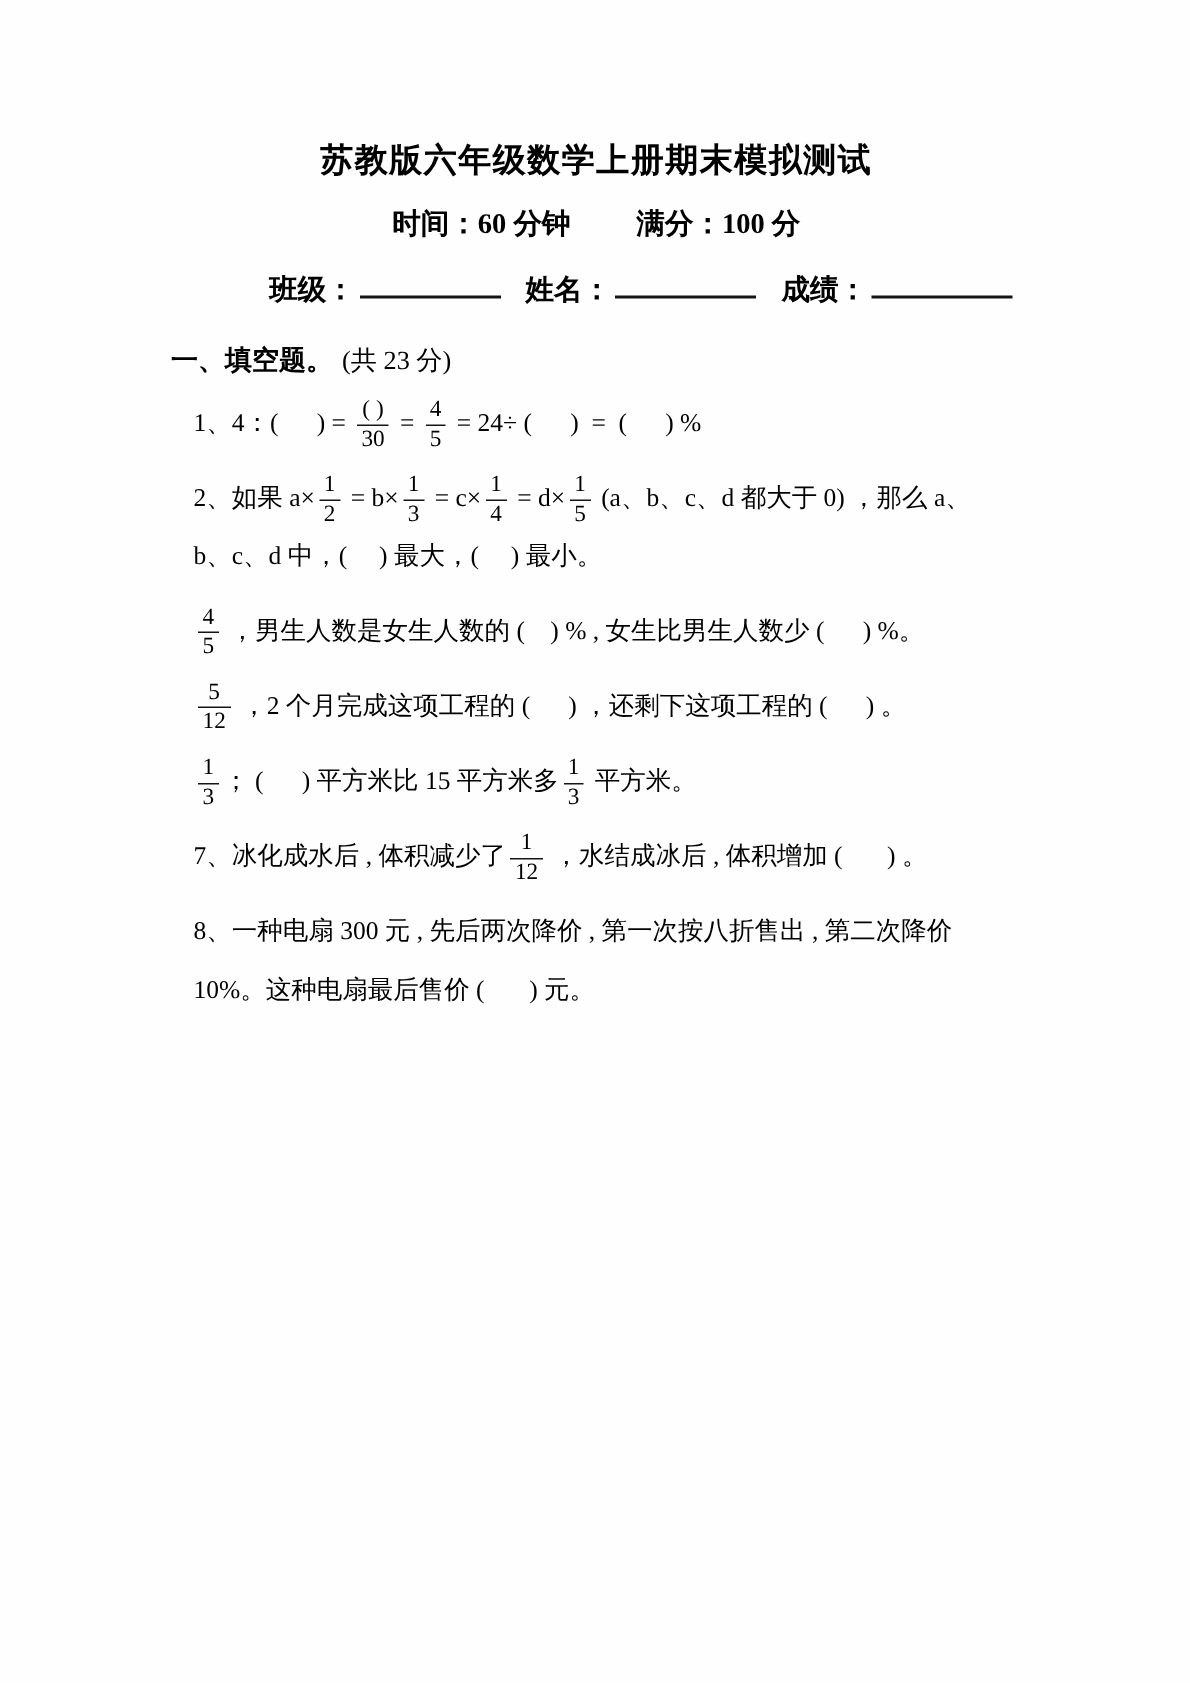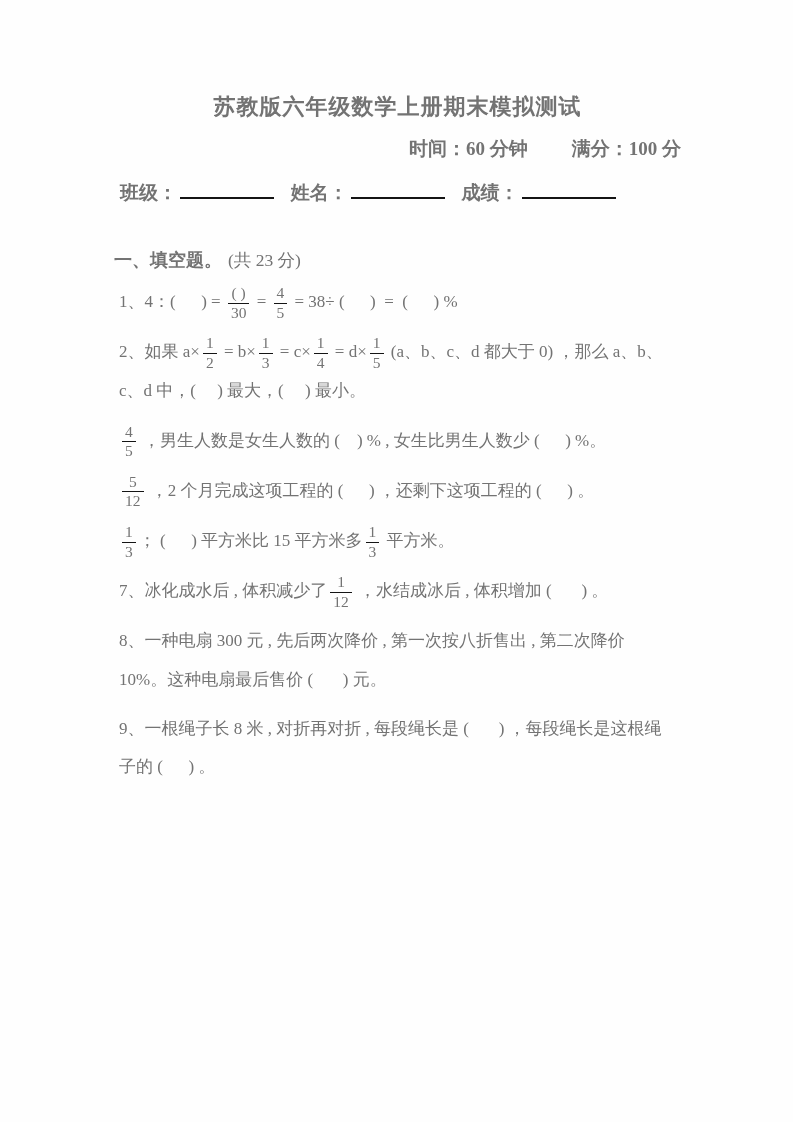--- a/index.html
+++ b/index.html
@@ -2,46 +2,46 @@
 <html><head>
 <meta charset="utf-8">
 <style>
   * { margin:0; padding:0; box-sizing:border-box; }
   html,body { background:#ffffff; }
   .page {
     position:relative;
     width:793px; height:1122px;
     margin:0 auto;
     background:#fefefe;
-    color:#737373;
+    color:#000000;
     font-family:"Liberation Serif", serif;
     overflow:hidden;
   }
   .content { padding:92px 112px 0 114px; }
 
   
   .title {
     text-align:center;
     font-size:22px;
     font-weight:700;
     letter-spacing:1px;
     margin-bottom:14px;
   }
   .meta-line {
-    text-align:right;
+    text-align:center;
     font-size:19px;
     font-weight:700;
     margin-bottom:18px;
   }
   .meta-line .gap { display:inline-block; width:44px; }
   .info-line {
-    text-align:left;
+    text-align:right;
     font-size:19px;
     font-weight:700;
-    margin-bottom:42px;
+    margin-bottom:22px;
     white-space:nowrap;
   }
   .info-line .group { margin:0 6px; }
   .blank {
     display:inline-block;
     width:94px;
     height:1em;
     border-bottom:2px solid #141414;
     vertical-align:baseline;
     margin-left:3px;
@@ -49,21 +49,21 @@
 
   
   .section-head { font-size:17.5px; margin:4px 0 2px 0;font-family:Liberation Serif, serif; }
   .section-head .sec-title { font-weight:700; font-size:18px; }
   .section-head .sec-points { font-weight:400; margin-left:6px; }
 
   
   .question {
     font-size:17px;
     line-height:2.25;
-    margin:11px 5px;
+    margin:11px 15px;
     white-space:pre-wrap;
   }
   .frac {
     display:inline-flex;
     flex-direction:column;
     align-items:center;
     vertical-align:middle;
     line-height:1.2;
     font-size:15.5px;
     margin:0 3px;
@@ -94,21 +94,21 @@
       <span class="sec-title">一、填空题。</span><span class="sec-points">(共 23 分)</span>
     </div>
 
     <div id="questions">
         <p class="question"><span>1、4：(      ) = </span><span class="frac">
             <span class="num">(    )</span>
             <span class="den">30</span>
           </span><span> = </span><span class="frac">
             <span class="num">4</span>
             <span class="den">5</span>
-          </span><span> = 38÷ (      )  =  (      ) %</span></p>
+          </span><span> = 24÷ (      )  =  (      ) %</span></p>
         <p class="question"><span>2、如果 a×</span><span class="frac">
             <span class="num">1</span>
             <span class="den">2</span>
           </span><span> = b×</span><span class="frac">
             <span class="num">1</span>
             <span class="den">3</span>
           </span><span> = c×</span><span class="frac">
             <span class="num">1</span>
             <span class="den">4</span>
           </span><span> = d×</span><span class="frac">
@@ -128,17 +128,16 @@
             <span class="den">3</span>
           </span><span>； (      ) 平方米比 15 平方米多</span><span class="frac">
             <span class="num">1</span>
             <span class="den">3</span>
           </span><span> 平方米。</span></p>
         <p class="question"><span>7、冰化成水后 , 体积减少了</span><span class="frac">
             <span class="num">1</span>
             <span class="den">12</span>
           </span><span> ，水结成冰后 , 体积增加 (       ) 。</span></p>
         <p class="question"><span>8、一种电扇 300 元 , 先后两次降价 , 第一次按八折售出 , 第二次降价 10%。这种电扇最后售价 (       ) 元。</span></p>
-        <p class="question"><span>9、一根绳子长 8 米 , 对折再对折 , 每段绳长是 (       ) ，每段绳长是这根绳子的 (      ) 。</span></p>
       </div>
 
   </div>
 </div>
 
 </body></html>

